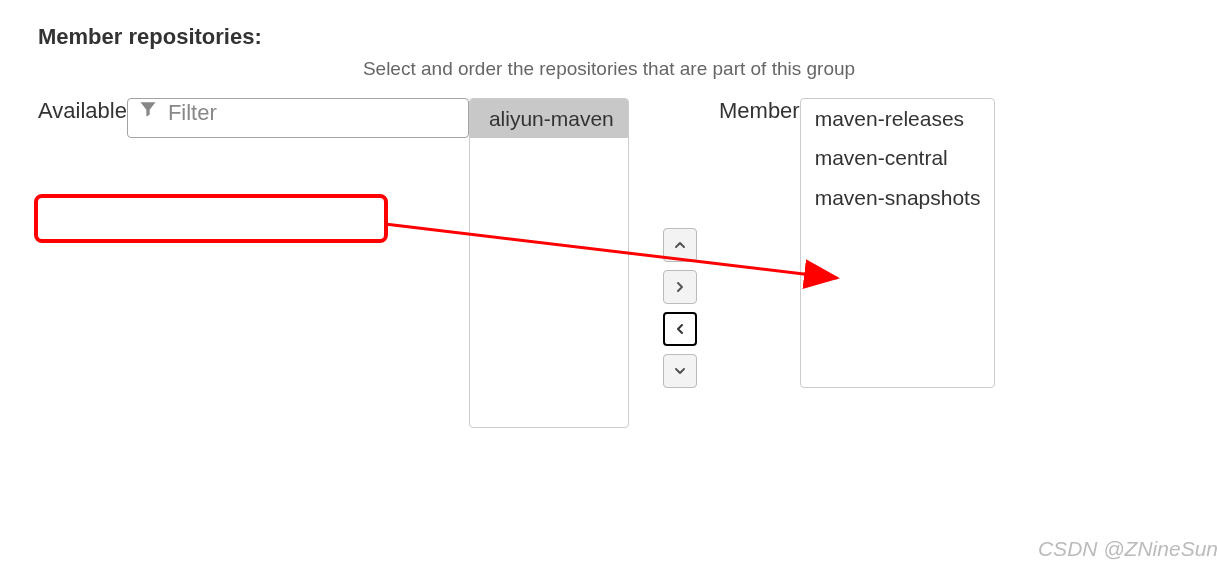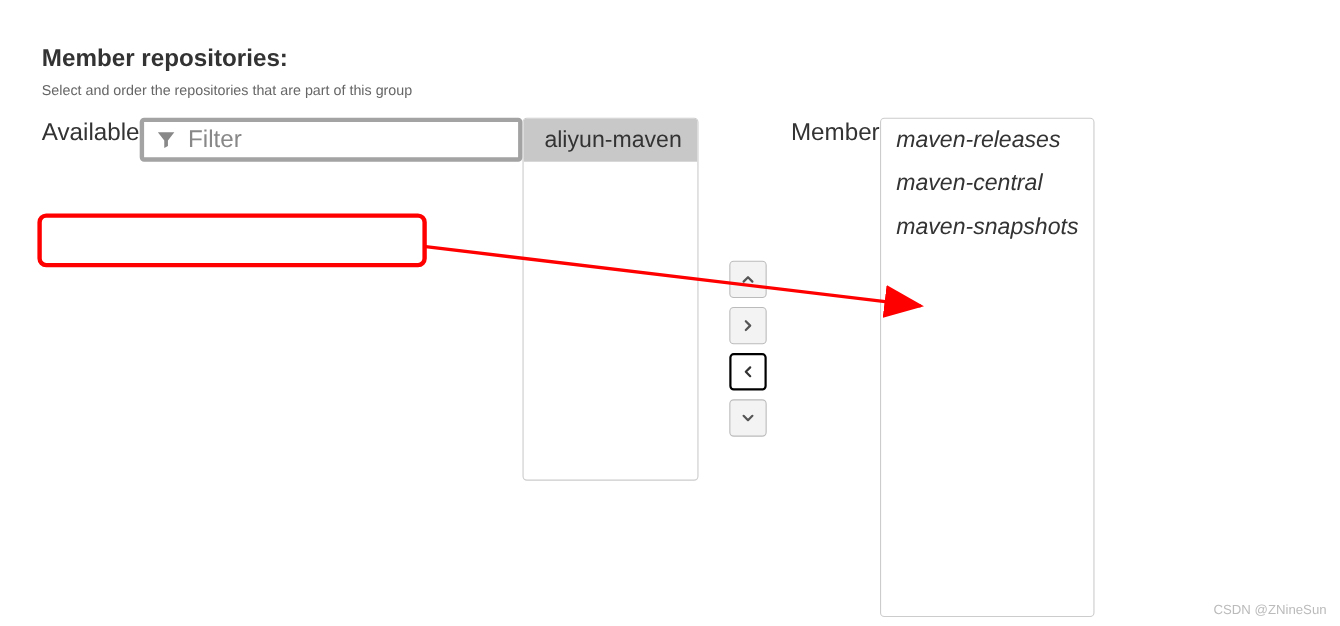--- a/index.html
+++ b/index.html
@@ -9,53 +9,53 @@
     height: 569px;
     font-family: "Helvetica Neue", Helvetica, Arial, sans-serif;
     color: #333;
     background: #fff;
     overflow: hidden;
     position: relative;
   }
   .container {
     padding: 24px 38px 0 38px;
     box-sizing: border-box;
-    margin-top: 16px;
   }
   .section-title {
     font-size: 22px;
     font-weight: 700;
     color: #333;
     margin: 0;
   }
   .section-desc {
-    font-size: 13px;
+    font-size: 19px;
     color: #666;
     margin: 8px 0 18px 0;
+    text-align: center;
   }
   .transfer {
     display: flex;
     align-items: flex-start;
   }
   .panel {
     display: flex;
     flex-direction: row;
   }
   .panel.left { width: 615px; }
   .panel.right { flex: 1; padding-left: 12px; }
   .panel-label {
     font-size: 22px;
     font-weight: 400;
     color: #333;
     margin-bottom: 12px;
   }
   .filter-box {
     display: flex;
-    align-items: center;
-    border: 4px solid #a3a3a3;
+    align-items: flex-start;
+    border: 1px solid #a3a3a3;
     border-radius: 4px;
     height: 40px;
     padding: 0 10px;
     box-sizing: border-box;
     margin-bottom: 6px;
   }
   .filter-box input {
     border: none;
     outline: none;
     font-size: 22px;
@@ -72,21 +72,21 @@
   }
   .filter-icon svg { display: block; }
   .list-box {
     border: 1px solid #ccc;
     border-radius: 4px;
     height: 330px;
     box-sizing: border-box;
     overflow: hidden;
     background: #fff;
   }
-  .list-box.right-list { height: 454px; font-style: italic; }
+  .list-box.right-list { height: 290px; }
   .list-item {
     font-size: 21px;
     color: #333;
     padding: 6px 14px;
     cursor: pointer;
     line-height: 1.3;
   }
   .list-item.selected {
     background: #c8c8c8;
     padding-left: 19px;
@@ -119,25 +119,26 @@
     cursor: pointer;
     padding: 0;
   }
   .arrow-btn.focused {
     border: 2px solid #000;
     background: #fff;
   }
   .arrow-btn svg { display: block; }
   .watermark {
     position: absolute;
-    right: 12px;
+    right: 0;
     bottom: 8px;
-    font-size: 12px;
+    font-size: 21px;
     color: #bbb;
     font-family: Arial, sans-serif;
+    font-style: italic;
   }
   .annotation-arrow {
     position: absolute;
     pointer-events: none;
   }
 </style>
 </head>
 <body>
 
 <div class="container">

